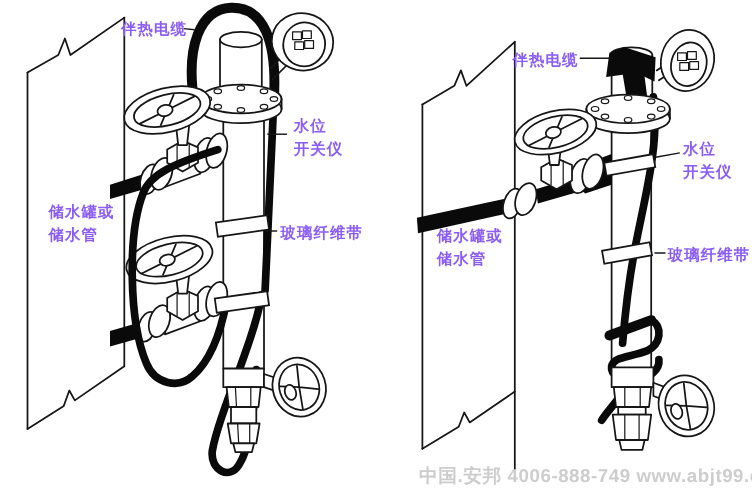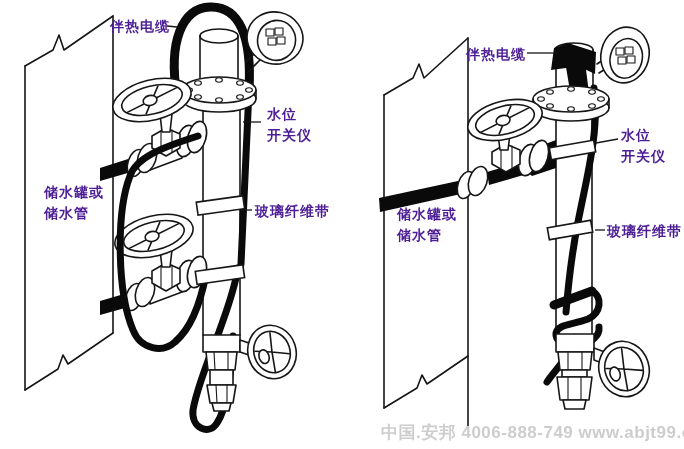--- a/index.html
+++ b/index.html
@@ -3,21 +3,21 @@
 <meta charset="utf-8">
 <style>
   html,body{margin:0;padding:0;background:#fff;}
   #canvas{
     position:relative;width:684px;height:449px;background:#ffffff;overflow:hidden;
     font-family:"Liberation Sans","DejaVu Sans",sans-serif;
   }
   svg{position:absolute;left:0;top:0;}
   .label{
     position:absolute;font-weight:bold;font-size:14px;line-height:16px;
-    color:#4c1d95;white-space:nowrap;letter-spacing:1px;
+    color:#8b5cf6;white-space:nowrap;letter-spacing:1px;
   }
   .watermark{
     position:absolute;left:381px;top:421px;font-weight:bold;font-size:17px;
     letter-spacing:0.5px;white-space:nowrap;
   }
   .lineart{stroke:#161616;stroke-width:1.6;fill:none;stroke-linecap:round;stroke-linejoin:round;}
   .whitefill{fill:#ffffff;}
   .blackfill{fill:#0a0a0a;stroke:none;}
   .cable{stroke:#0a0a0a;stroke-width:7;fill:none;stroke-linecap:round;}
   .cable8{stroke:#0a0a0a;stroke-width:9;fill:none;stroke-linecap:round;}

